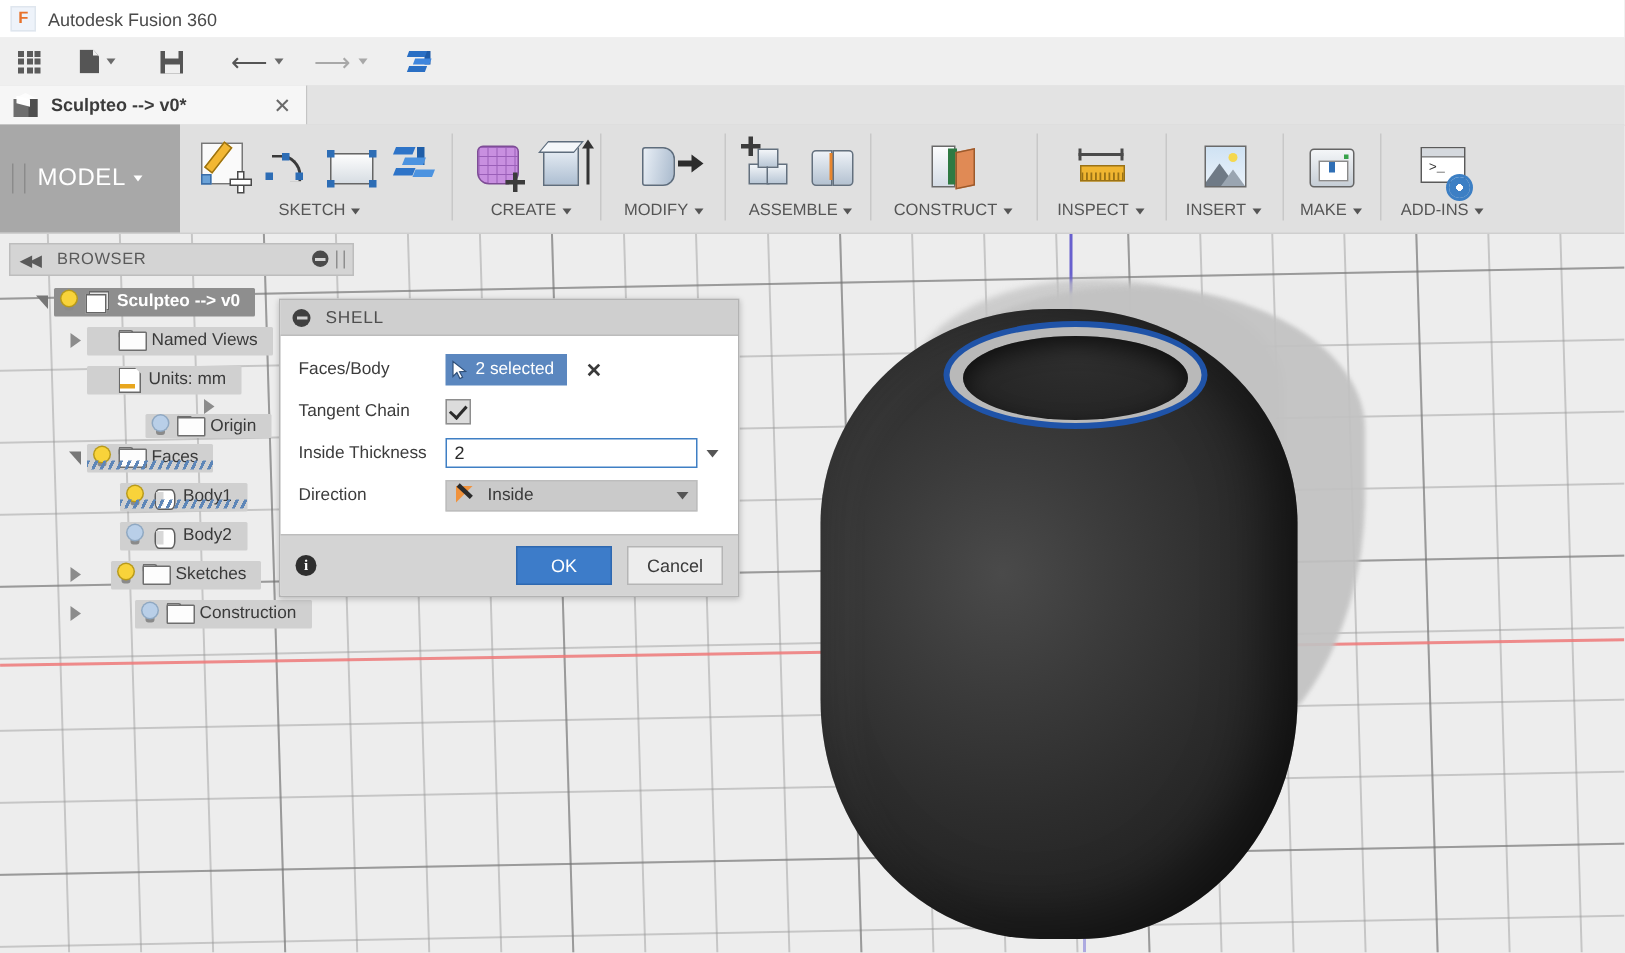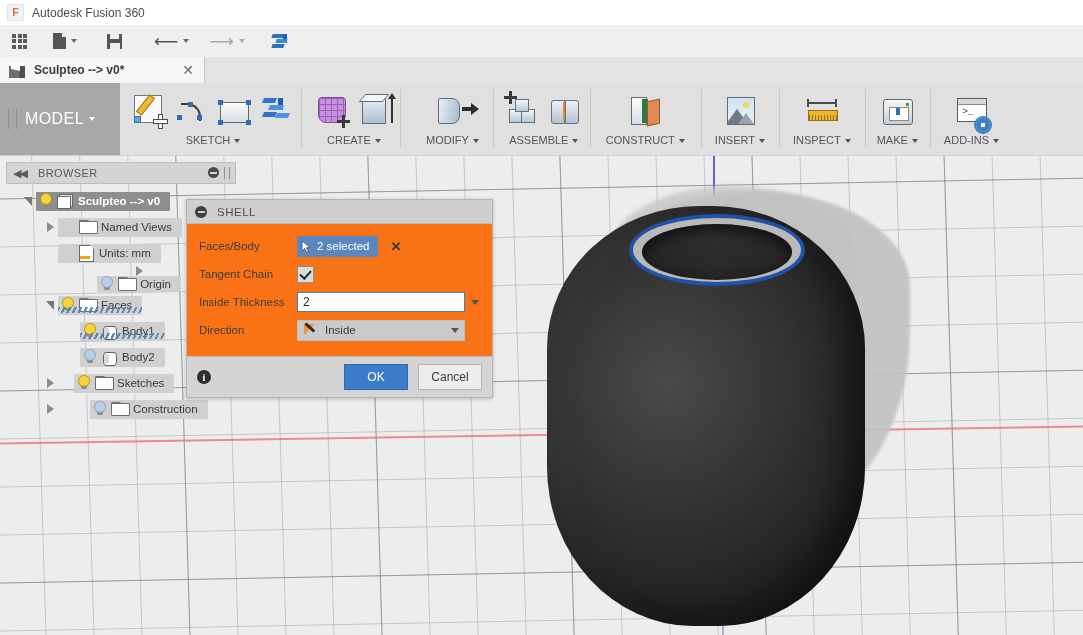--- a/index.html
+++ b/index.html
@@ -283,21 +283,21 @@
   .tlabel{font-size:11.5px;color:#3a3a3a;white-space:nowrap;}
   .chip{background:#d0d0d0;display:flex;align-items:center;height:19px;padding:0 10px 0 2px;border-radius:1px;}
   .chip.sel{background:#8e8e8e;}
   .chip.sel .tlabel{color:#ffffff;font-weight:bold;}
   .hatch{position:absolute;left:0;right:0;bottom:2px;height:6px;
     background-image:repeating-linear-gradient(115deg,#5d86b8 0 2px,transparent 2px 5px);}
 
   
   #shell-dialog{
     position:absolute;left:186px;top:199px;width:305px;
-    background:#f97316;border:1px solid #b3b3b3;box-shadow:0 1px 4px rgba(0,0,0,.22);
+    background:#ffffff;border:1px solid #b3b3b3;box-shadow:0 1px 4px rgba(0,0,0,.22);
   }
   #dlg-title{height:23px;background:#cfcfcf;border-bottom:1px solid #bcbcbc;display:flex;align-items:center;}
   #dlg-minus{width:12px;height:12px;border-radius:50%;background:#3f3f3f;margin-left:8px;position:relative;}
   #dlg-minus::after{content:"";position:absolute;left:2.5px;top:5px;width:7px;height:2px;background:#cfcfcf;}
   #dlg-title-text{font-size:11.5px;color:#4e4e4e;margin-left:10px;letter-spacing:.5px;}
   #dlg-body{padding:8px 0 12px 0;}
   .drow{height:28px;display:flex;align-items:center;padding-left:12px;}
   .dlabel{font-size:11.5px;color:#3c3c3c;width:98px;flex:0 0 auto;}
   .sel-btn{
     height:21px;background:#5b87bf;display:flex;align-items:center;padding:0 9px 0 4px;
@@ -466,21 +466,21 @@
             <span class="ar"></span>
           </span>
       </div>
     </div>
     <div class="panel-label">
       <span>CREATE</span>
         <span class="caret"></span>
     </div>
   </div>
 
-  <div class="panel" style="padding-left:26px;padding-right:14px;">
+  <div class="panel" style="padding-left:16px;padding-right:14px;">
     <div class="panel-icons">
       <div class="bigicon">
         <span class="ic-press">
             <span class="ar2"></span>
           </span>
       </div>
     </div>
     <div class="panel-label">
       <span>MODIFY</span>
         <span class="caret"></span>
@@ -523,44 +523,44 @@
     </div>
     <div class="panel-label">
       <span>CONSTRUCT</span>
         <span class="caret"></span>
     </div>
   </div>
 
   <div class="panel" style="padding-left:14px;padding-right:14px;">
     <div class="panel-icons">
       <div class="bigicon">
+        <span class="ic-ruler">
+            <span class="bar"></span>
+            <span class="rl"></span>
+          </span>
+      </div>
+    </div>
+    <div class="panel-label">
+      <span>INSPECT</span>
+        <span class="caret"></span>
+    </div>
+  </div>
+
+  <div class="panel" style="padding-left:14px;padding-right:14px;">
+    <div class="panel-icons">
+      <div class="bigicon">
         <span class="ic-image">
             <span class="sun"></span>
             <span class="mt"></span>
             <span class="mt2"></span>
           </span>
       </div>
     </div>
     <div class="panel-label">
       <span>INSERT</span>
-        <span class="caret"></span>
-    </div>
-  </div>
-
-  <div class="panel" style="padding-left:14px;padding-right:14px;">
-    <div class="panel-icons">
-      <div class="bigicon">
-        <span class="ic-ruler">
-            <span class="bar"></span>
-            <span class="rl"></span>
-          </span>
-      </div>
-    </div>
-    <div class="panel-label">
-      <span>INSPECT</span>
         <span class="caret"></span>
     </div>
   </div>
 
   <div class="panel" style="padding-left:12px;padding-right:12px;">
     <div class="panel-icons">
       <div class="bigicon">
         <span class="ic-printer">
             <span class="scr"></span>
             <span class="noz"></span>

